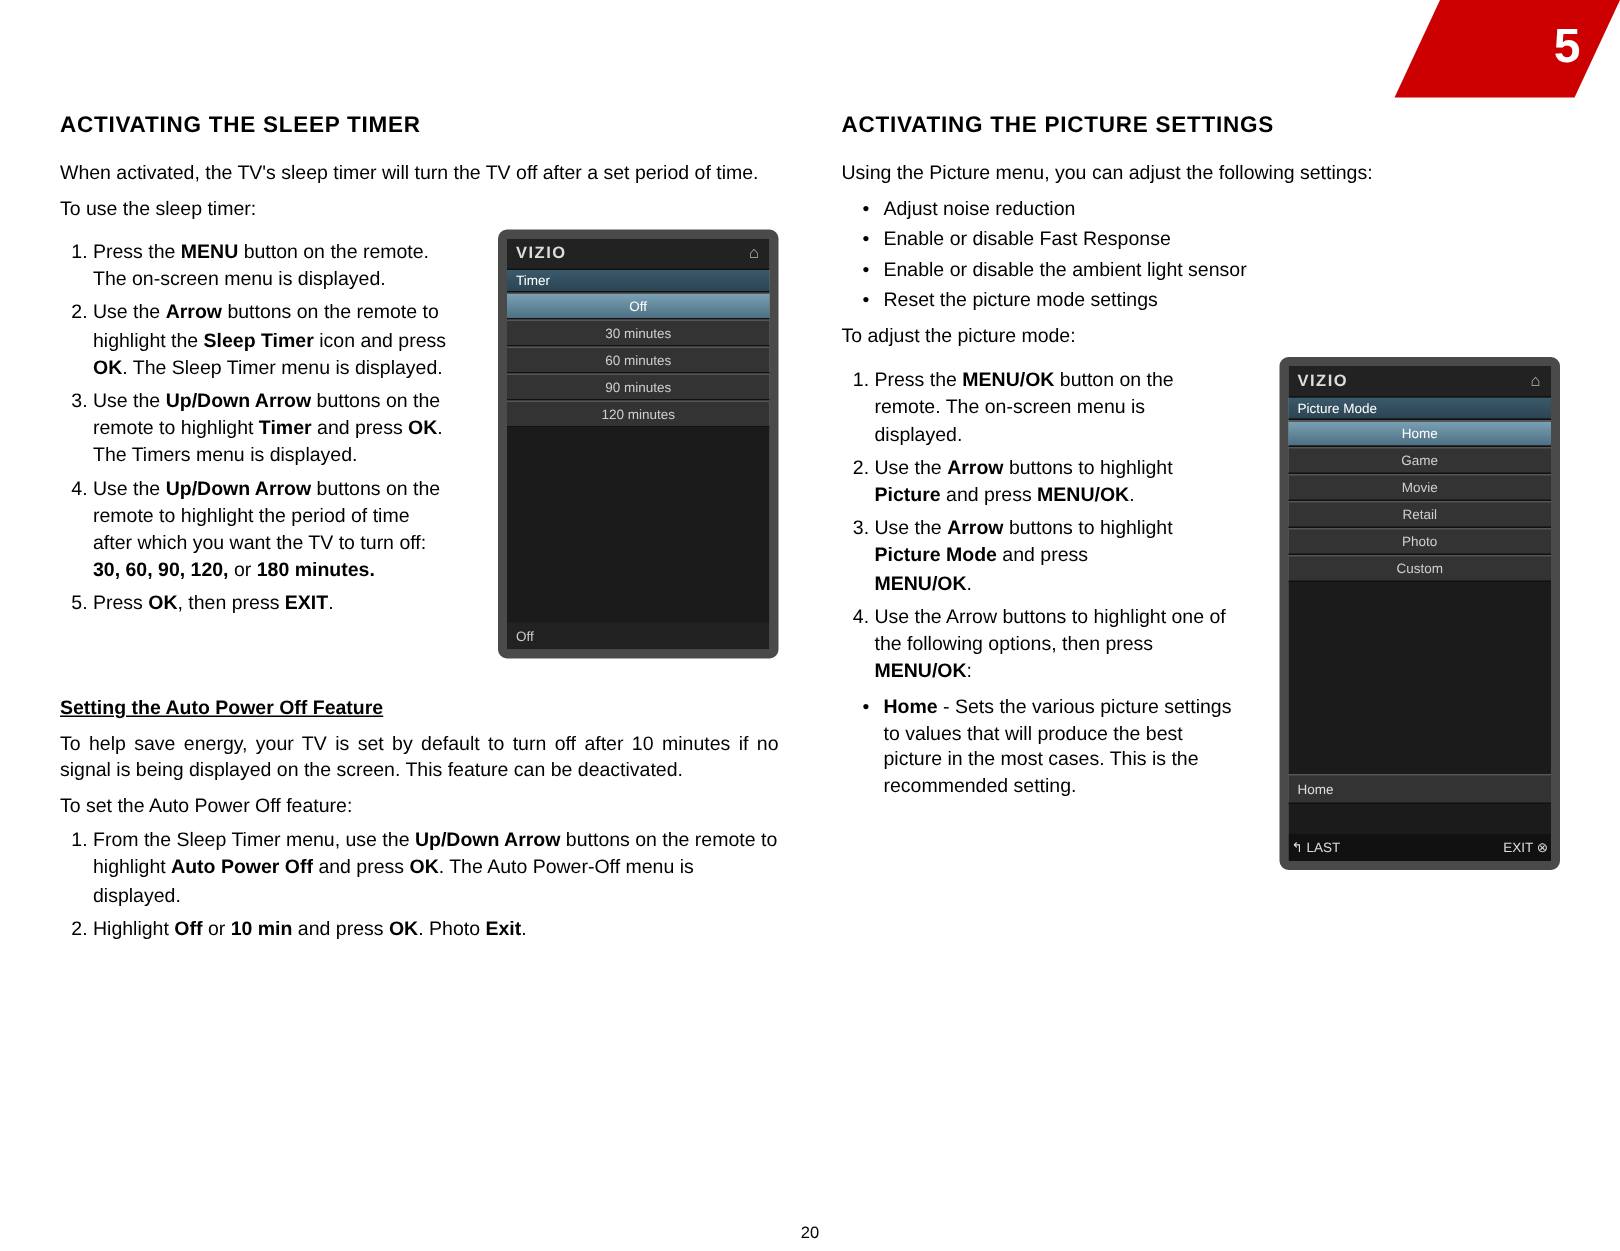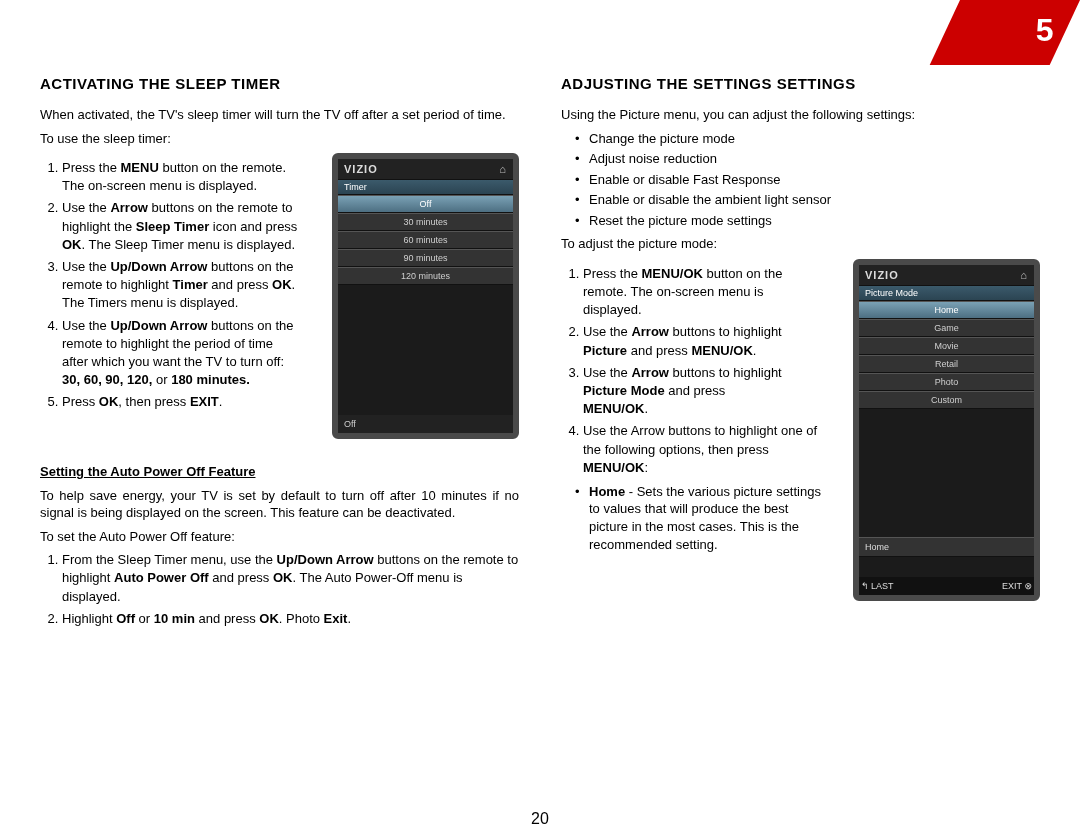--- a/index.html
+++ b/index.html
@@ -123,21 +123,21 @@
     padding: 4px 2px;
     background: #111;
     font-size: 9px;
     color: #ddd;
   }
   .page-num {
     position: absolute;
     bottom: 6px;
     left: 50%;
     transform: translateX(-50%);
-    font-size: 16px;
+    font-size: 11px;
   }
   .justify { text-align: justify; }
 </style>
 </head>
 <body>
 
 <div class="page">
   <div class="corner-tab">
     <div class="corner-tab-inner">5</div>
   </div>
@@ -179,24 +179,23 @@
       <p class="subhead">Setting the Auto Power Off Feature</p>
       <p class="justify">To help save energy, your TV is set by default to turn off after 10 minutes if no signal is being displayed on the screen. This feature can be deactivated.</p>
       <p>To set the Auto Power Off feature:</p>
       <ol>
         <li><span>From the Sleep Timer menu, use the </span><b>Up/Down Arrow</b><span> buttons on the remote to highlight </span><b>Auto Power Off</b><span> and press </span><b>OK</b><span>. The Auto Power-Off menu is displayed.</span></li>
         <li><span>Highlight </span><b>Off</b><span> or </span><b>10 min</b><span> and press </span><b>OK</b><span>. Photo </span><b>Exit</b><span>.</span></li>
       </ol>
     </div>
 
     <div class="col">
-      <h2>ADJUSTING THE SETTINGS SETTINGS</h2>
+      <h2>ACTIVATING THE PICTURE SETTINGS</h2>
       <p>Using the Picture menu, you can adjust the following settings:</p>
       <ul>
-        <li>Change the picture mode</li>
         <li>Adjust noise reduction</li>
         <li>Enable or disable Fast Response</li>
         <li>Enable or disable the ambient light sensor</li>
         <li>Reset the picture mode settings</li>
       </ul>
       <p>To adjust the picture mode:</p>
 
       <div class="top-block">
         <div class="top-text">
           <ol>

